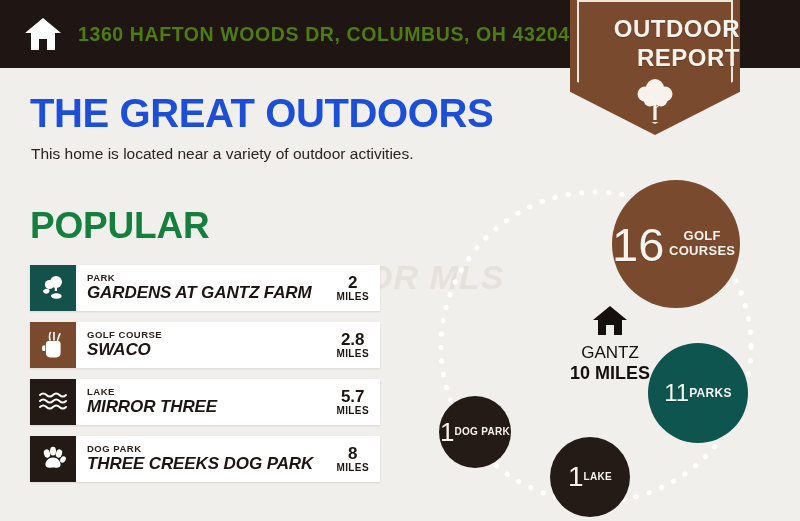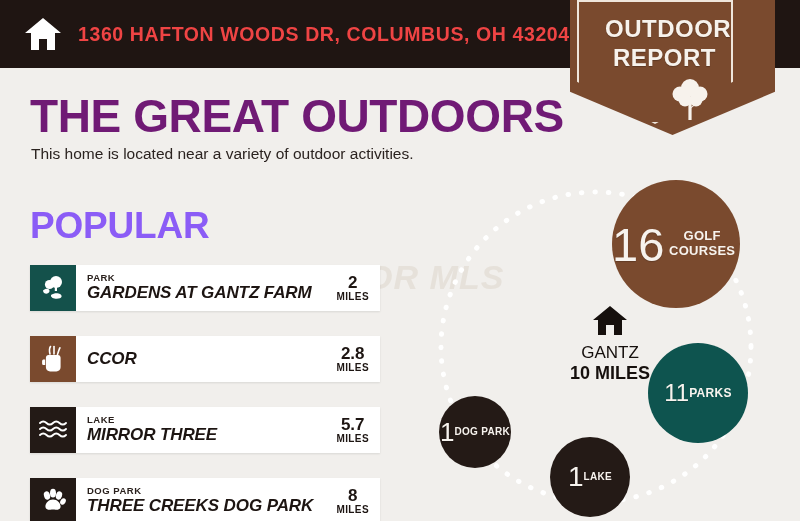--- a/index.html
+++ b/index.html
@@ -10,67 +10,67 @@
     -webkit-font-smoothing:antialiased;
   }
 
   
   .header-band{
     position:absolute;left:0;top:0;width:800px;height:68px;
     background:#1f1512;display:flex;align-items:center;
   }
   .home-icon{margin-left:24px;width:38px;height:34px;display:block;}
   .address{
-    margin-left:16px;color:#ef4444;font-size:19.5px;font-weight:700;
+    margin-left:16px;color:#4d7c0f;font-size:19.5px;font-weight:700;
     letter-spacing:.6px;white-space:nowrap;
   }
 
   
   .badge{
     position:absolute;left:570px;top:0;width:170px;height:135px;
     background:#7a4a2e;
     clip-path:polygon(0 0,100% 0,100% 68%,50% 100%,0 68%);
-    text-align:left;z-index:5;padding-left:35px;
+    text-align:right;z-index:5;
   }
   .badge-line{
     position:absolute;left:7px;top:0;width:156px;height:124px;
     box-sizing:border-box;border:2px solid #efe6dc;
     clip-path:polygon(0 0,100% 0,100% 66%,50% 100%,0 66%);
   }
   .badge-t1,.badge-t2{
     position:relative;color:#f7f2ec;font-weight:700;letter-spacing:.5px;
     line-height:1;text-shadow:0 1px 1px rgba(0,0,0,.25);
   }
   .badge-t1{font-size:24px;padding-top:17px;}
   .badge-t2{font-size:24px;padding-top:5px;margin-left:8px;}
   .badge-tree{position:relative;margin:7px auto 0;display:block;}
 
   
   .title{
-    position:absolute;left:30px;top:93px;font-size:46px;font-weight:700;
-    color:#701a75;letter-spacing:-.4px;line-height:1;
+    position:absolute;left:30px;top:93px;font-size:40px;font-weight:700;
+    color:#1d4ed8;letter-spacing:-.4px;line-height:1;
   }
   .subtitle{
     position:absolute;left:31px;top:145px;font-size:15.5px;color:#2b2320;
   }
   .popular{
     position:absolute;left:30px;top:207px;font-size:37px;font-weight:700;
-    color:#8b5cf6;letter-spacing:-.2px;line-height:1;
+    color:#15803d;letter-spacing:-.2px;line-height:1;
   }
 
   
   .watermark{
     position:absolute;left:315px;top:258px;font-size:34px;font-weight:700;
     font-style:italic;color:#e6e1da;letter-spacing:1px;user-select:none;
   }
 
   
   .list{position:absolute;left:30px;top:265px;width:350px;}
   .row{
-    position:relative;height:46px;background:#ffffff;margin-bottom:25px;
+    position:relative;height:46px;background:#ffffff;margin-bottom:11px;
     display:flex;align-items:center;overflow:hidden;
     box-shadow:0 1px 2px rgba(0,0,0,.10);
   }
   .row-icon{
     width:46px;height:46px;flex:0 0 46px;display:flex;
     align-items:center;justify-content:center;
   }
   .row-text{flex:1 1 auto;padding-left:11px;min-width:0;}
   .row-cat{
     font-size:9.5px;font-weight:700;color:#2a211d;letter-spacing:.5px;
@@ -185,21 +185,22 @@
         <g fill="#ffffff" stroke="#ffffff" stroke-width="1.6" stroke-linecap="round">
           <path d="M9 9 C8 5 8.5 3 9.5 1.5" fill="none"></path>
           <path d="M13 9 C13 5 13 3 13 1.5" fill="none"></path>
           <path d="M16.5 9.5 C17.6 6 18.2 4 19 2.8" fill="none"></path>
         </g>
         <path d="M7.5 10 h9.5 c1.5 0 2.6 1.2 2.6 2.7 v9.6 c0 2.3-1.9 4.2-4.2 4.2 h-6.3 c-2.3 0-4.2-1.9-4.2-4.2 v-9.6 c0-1.5 1.1-2.7 2.6-2.7 z" fill="#ffffff"></path>
         <path d="M4.2 14.5 h-1.5 c-.9 0-1.6.7-1.6 1.6 v2.4 c0 .9.7 1.6 1.6 1.6 h1.5 z" fill="#ffffff"></path>
       </svg>
     </div>
     <div class="row-text">
-      <div class="row-name">CCOR</div>
+      <div class="row-cat">GOLF COURSE</div>
+      <div class="row-name">SWACO</div>
     </div>
     <div class="row-dist">
       <div class="row-num">2.8</div>
       <div class="row-unit">MILES</div>
     </div>
   </div>
 
   <div class="row">
     <div class="row-icon" style="background:#231a16">
       <svg width="30" height="24" viewBox="0 0 30 24">

